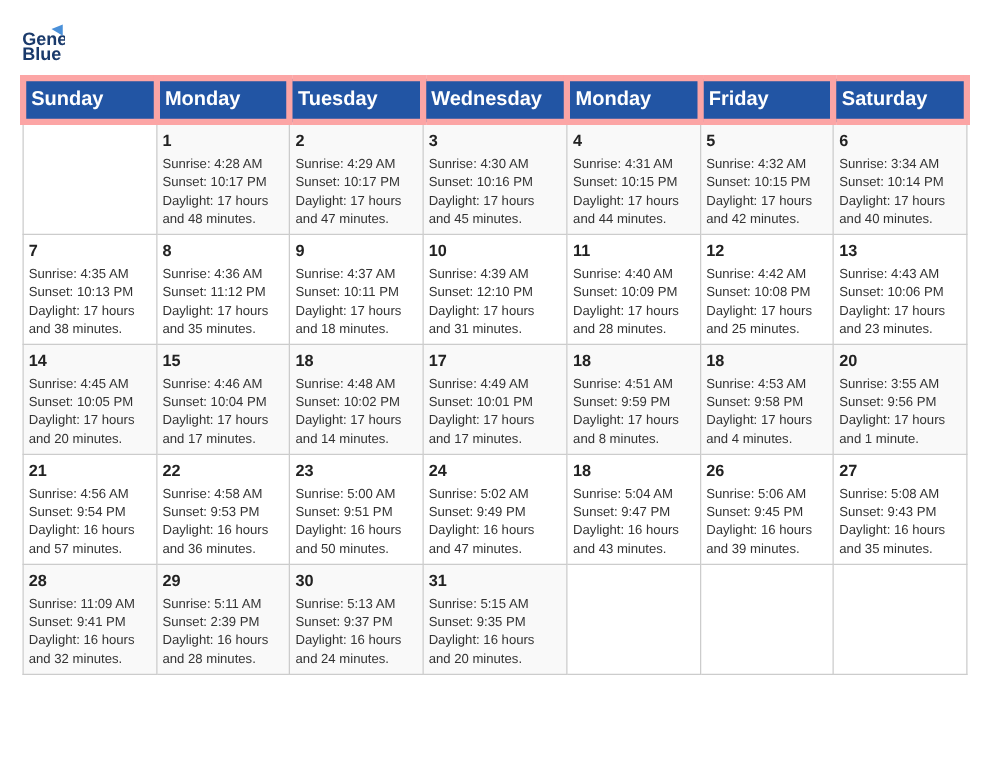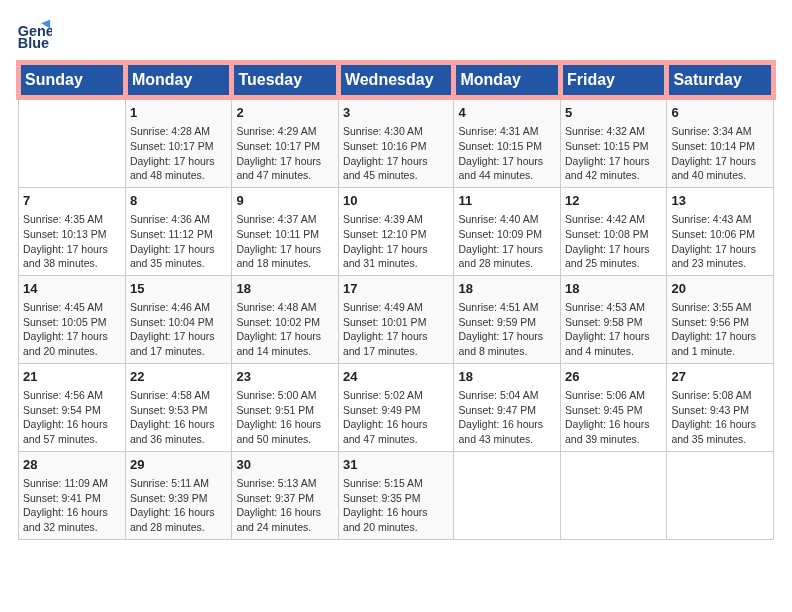--- a/index.html
+++ b/index.html
@@ -324,21 +324,21 @@
         <td>
           <span class="day-num">28</span>
           <div class="day-info">Sunrise: 11:09 AM</div>
           <div class="day-info">Sunset: 9:41 PM</div>
           <div class="day-info">Daylight: 16 hours</div>
           <div class="day-info">and 32 minutes.</div>
         </td>
         <td>
           <span class="day-num">29</span>
           <div class="day-info">Sunrise: 5:11 AM</div>
-          <div class="day-info">Sunset: 9:39 PM</div>
+          <div class="day-info">Sunset: 2:39 PM</div>
           <div class="day-info">Daylight: 16 hours</div>
           <div class="day-info">and 28 minutes.</div>
         </td>
         <td>
           <span class="day-num">30</span>
           <div class="day-info">Sunrise: 5:13 AM</div>
           <div class="day-info">Sunset: 9:37 PM</div>
           <div class="day-info">Daylight: 16 hours</div>
           <div class="day-info">and 24 minutes.</div>
         </td>

